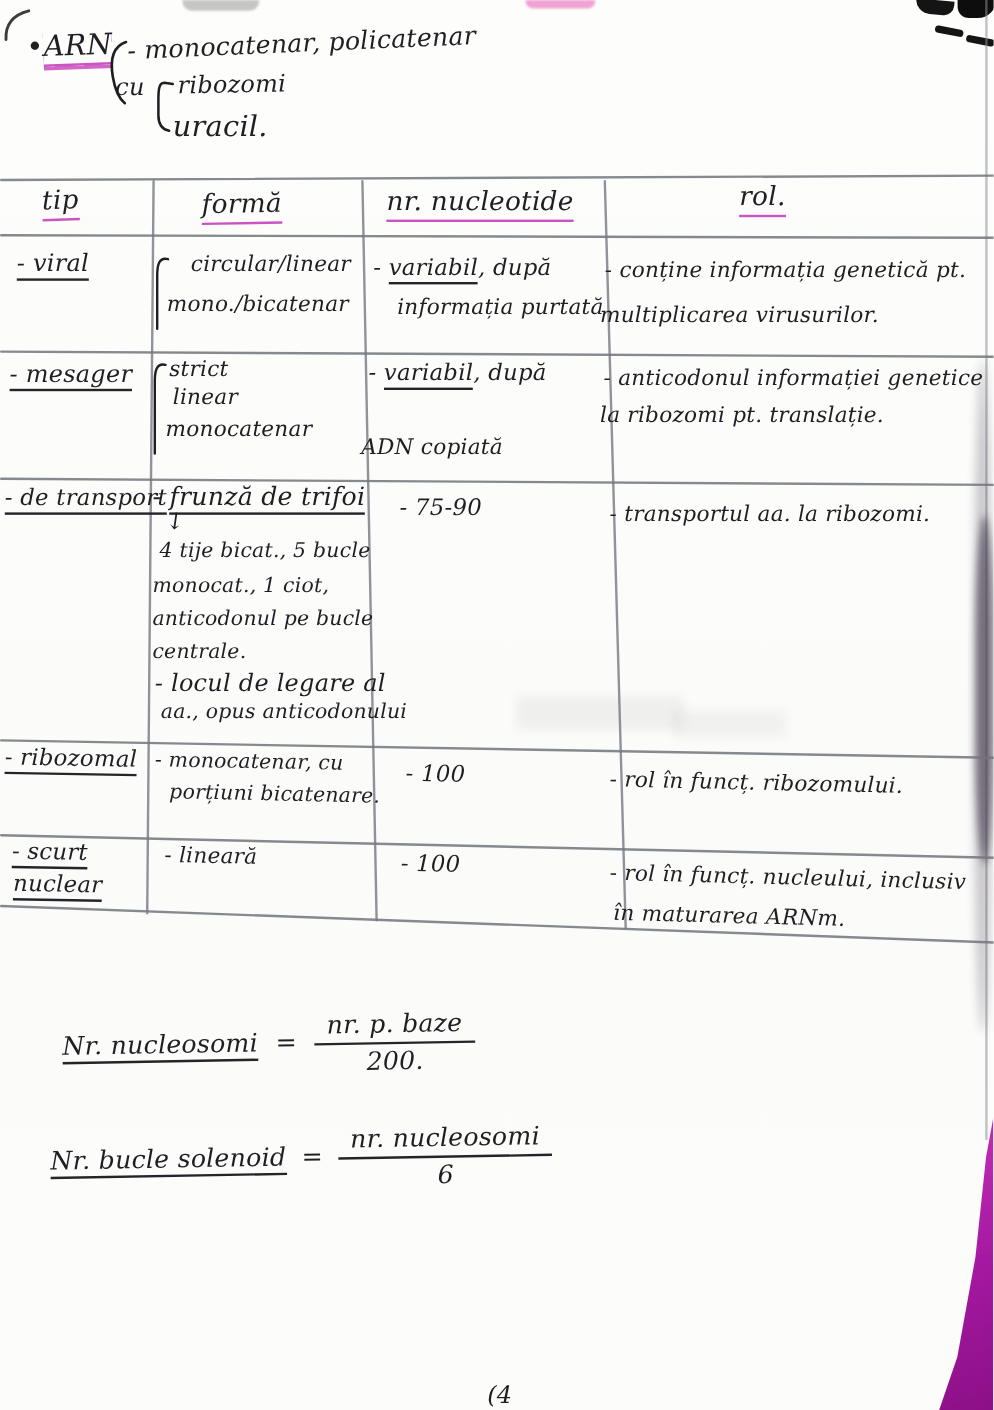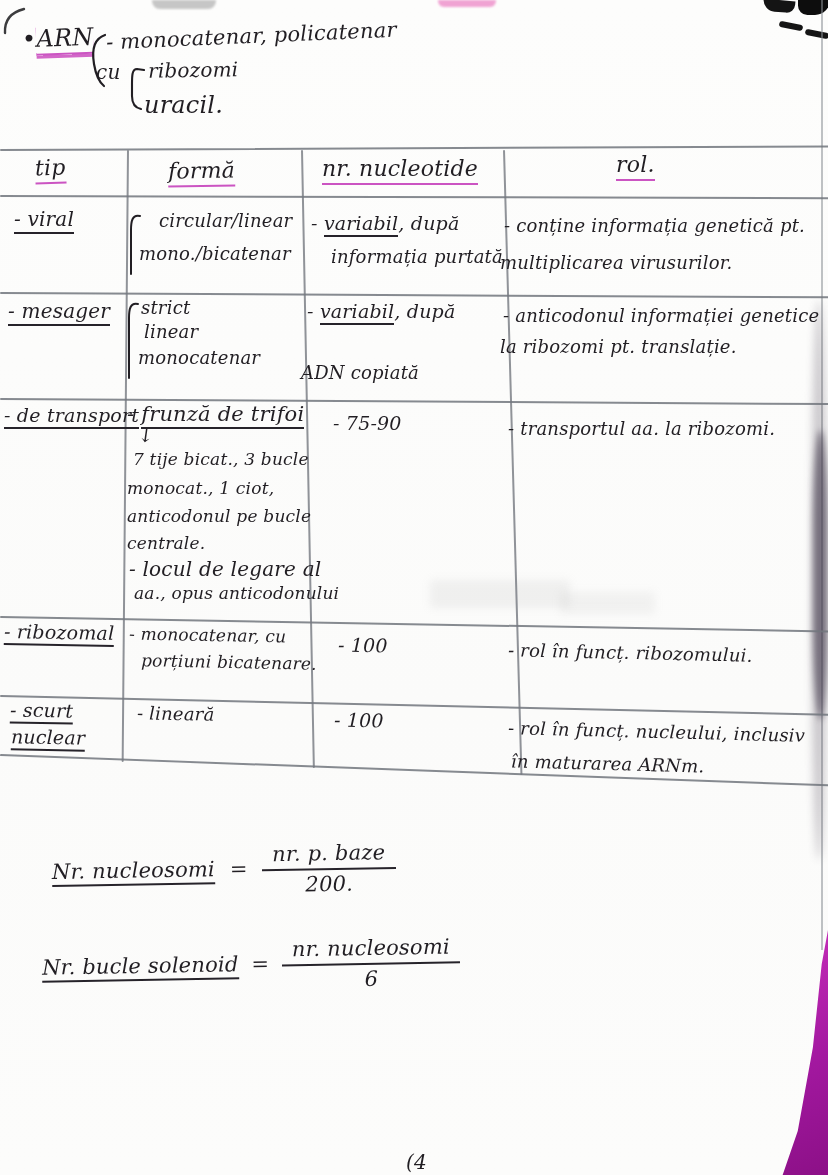--- a/index.html
+++ b/index.html
@@ -107,21 +107,21 @@
     <span>- </span><span class="u">variabil</span><span>, după</span></div>
   <div class="hw" style="left:301px;top:362px;font-size:18px;">ADN copiată</div>
   <div class="hw" style="left:503px;top:305px;font-size:18px;">- anticodonul informației genetice</div>
   <div class="hw" style="left:500px;top:336px;font-size:18px;">la ribozomi pt. translație.</div>
 
   <div class="hw" style="left:4px;top:404px;font-size:19px;">
     <span class="u">- de transport</span></div>
   <div class="hw" style="left:127px;top:402px;font-size:21px;">
     <span>- </span><span class="u">frunză de trifoi</span></div>
   <div class="hw" style="left:138px;top:424px;font-size:19px;transform:rotate(8deg);">↓</div>
-  <div class="hw" style="left:133px;top:449px;font-size:17px;">7 tije bicat., 3 bucle</div>
+  <div class="hw" style="left:133px;top:449px;font-size:17px;">4 tije bicat., 5 bucle</div>
   <div class="hw" style="left:127px;top:478px;font-size:17px;">monocat., 1 ciot,</div>
   <div class="hw" style="left:127px;top:506px;font-size:17px;">anticodonul pe bucle</div>
   <div class="hw" style="left:127px;top:533px;font-size:17px;">centrale.</div>
   <div class="hw" style="left:129px;top:557px;font-size:20px;">- locul de legare al</div>
   <div class="hw" style="left:134px;top:583px;font-size:17px;">aa., opus anticodonului</div>
   <div class="hw" style="left:333px;top:412px;font-size:19px;">- 75-90</div>
   <div class="hw" style="left:508px;top:418px;font-size:18px;">- transportul aa. la ribozomi.</div>
 
   <div class="hw" style="left:4px;top:621px;font-size:19px;transform:rotate(1deg);">
     <span class="u">- ribozomal</span></div>

